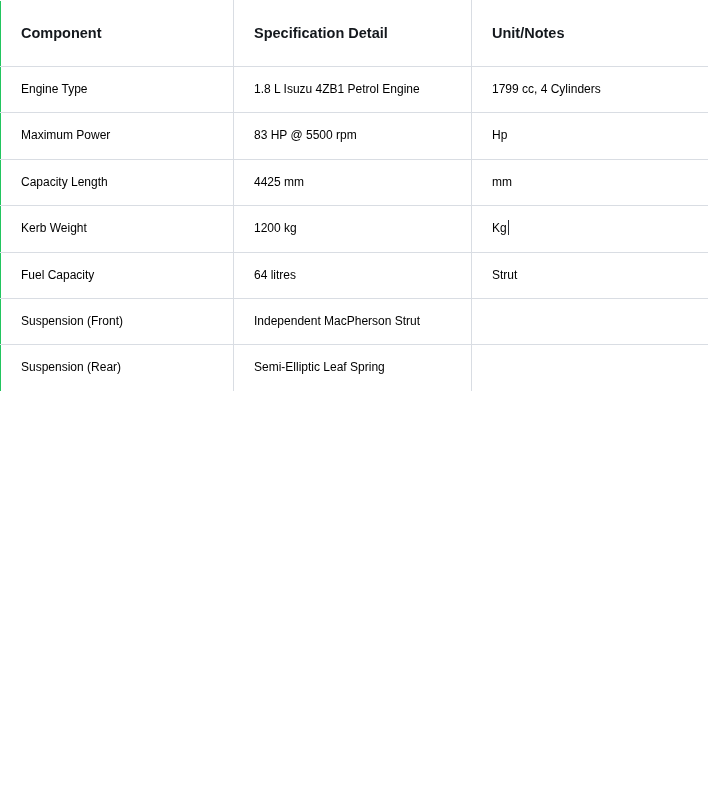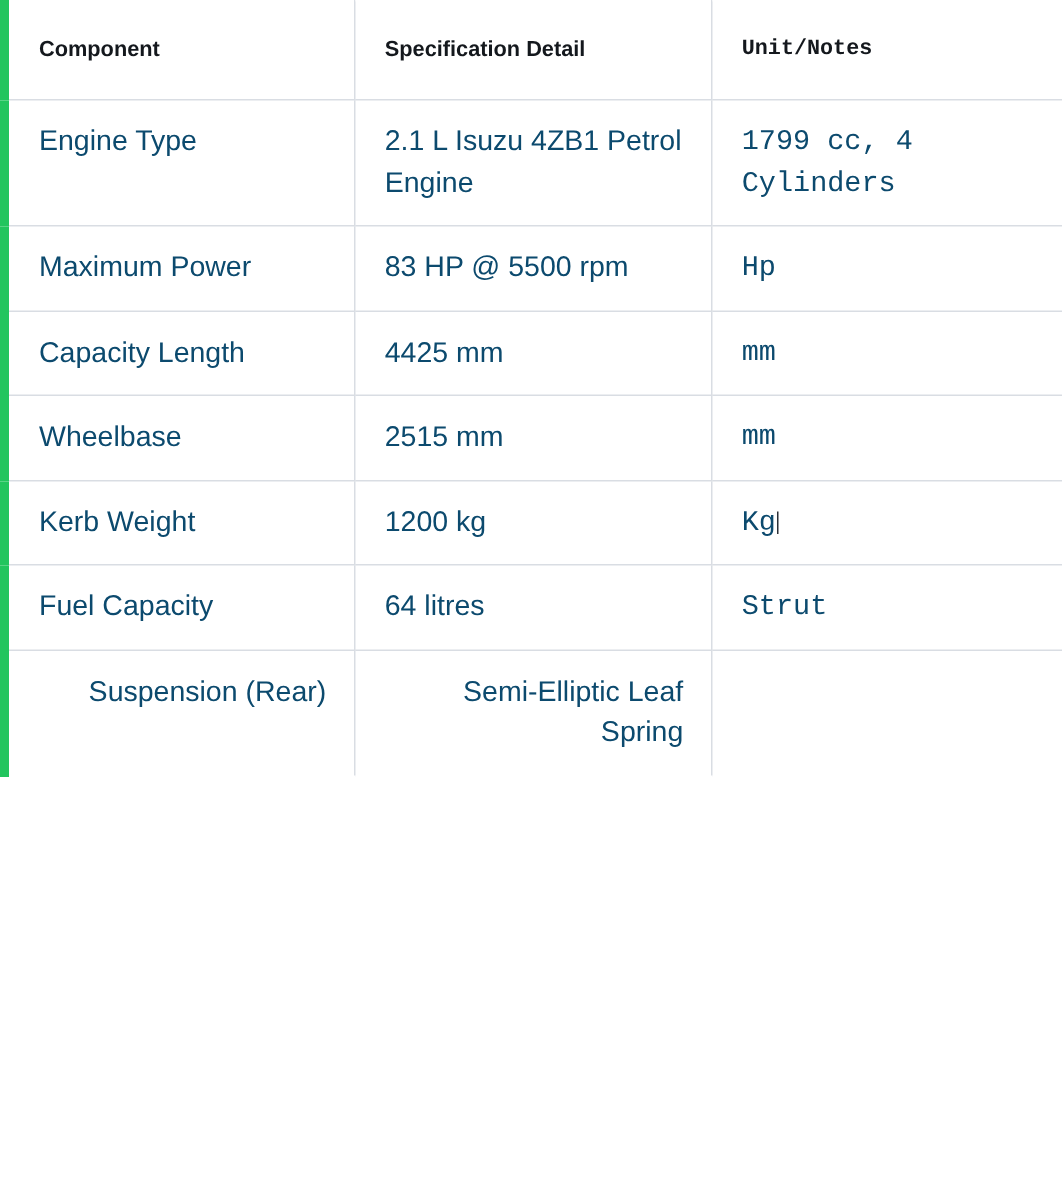--- a/index.html
+++ b/index.html
@@ -21,46 +21,44 @@
   }
   .spec-table col.c1 { width: 233px; }
   .spec-table col.c2 { width: 238px; }
   .spec-table col.c3 { width: 237px; }
   .spec-table th,
   .spec-table td {
     border: 1px solid #d9dde3;
     padding: 14px 18px 14px 20px;
     text-align: left;
     vertical-align: top;
-    font-size: 19px;
+    font-size: 12px;
     line-height: 1.45;
-    color: #0c4a6e;
+    color: #000000;
   }
   .spec-table th {
     font-weight: bold;
     color: #14181d;
     font-size: 14.5px;
     padding-top: 22px;
     padding-bottom: 22px;
   }
   .spec-table tr.header-row th {
     border-top: 1px solid #ffffff;
   }
   .spec-table tr td:first-child,
   .spec-table tr th:first-child {
-    border-left: 6px solid #22c55e;
+    border-left: 1px solid #22c55e;
   }
   .spec-table tr td:last-child,
   .spec-table tr th:last-child {
     border-right: 1px solid #ffffff;
-    font-family: Liberation Mono, monospace;
   }
   .spec-table tr:last-child td {
     border-bottom: 1px solid #ffffff;
-    text-align: right;
   }
   .caret {
     display: inline-block;
     width: 1px;
     height: 15px;
     background: #2b2f36;
     vertical-align: -3px;
     margin-left: 1px;
   }
 </style>
@@ -76,47 +74,47 @@
   <thead>
     <tr class="header-row">
       <th>Component</th>
       <th>Specification Detail</th>
       <th>Unit/Notes</th>
     </tr>
   </thead>
   <tbody>
     <tr>
       <td>Engine Type</td>
-      <td>2.1 L Isuzu 4ZB1 Petrol Engine</td>
+      <td>1.8 L Isuzu 4ZB1 Petrol Engine</td>
       <td>1799 cc, 4 Cylinders</td>
     </tr>
     <tr>
       <td>Maximum Power</td>
       <td>83 HP @ 5500 rpm</td>
       <td>Hp</td>
     </tr>
     <tr>
       <td>Capacity Length</td>
       <td>4425 mm</td>
       <td>mm</td>
     </tr>
     <tr>
-      <td>Wheelbase</td>
-      <td>2515 mm</td>
-      <td>mm</td>
-    </tr>
-    <tr>
       <td>Kerb Weight</td>
       <td>1200 kg</td>
       <td><span>Kg</span><span class="caret"></span></td>
     </tr>
     <tr>
       <td>Fuel Capacity</td>
       <td>64 litres</td>
       <td>Strut</td>
     </tr>
     <tr>
+      <td>Suspension (Front)</td>
+      <td>Independent MacPherson Strut</td>
+      <td></td>
+    </tr>
+    <tr>
       <td>Suspension (Rear)</td>
       <td>Semi-Elliptic Leaf Spring</td>
       <td></td>
     </tr>
   </tbody>
 </table>
 
 </body></html>

